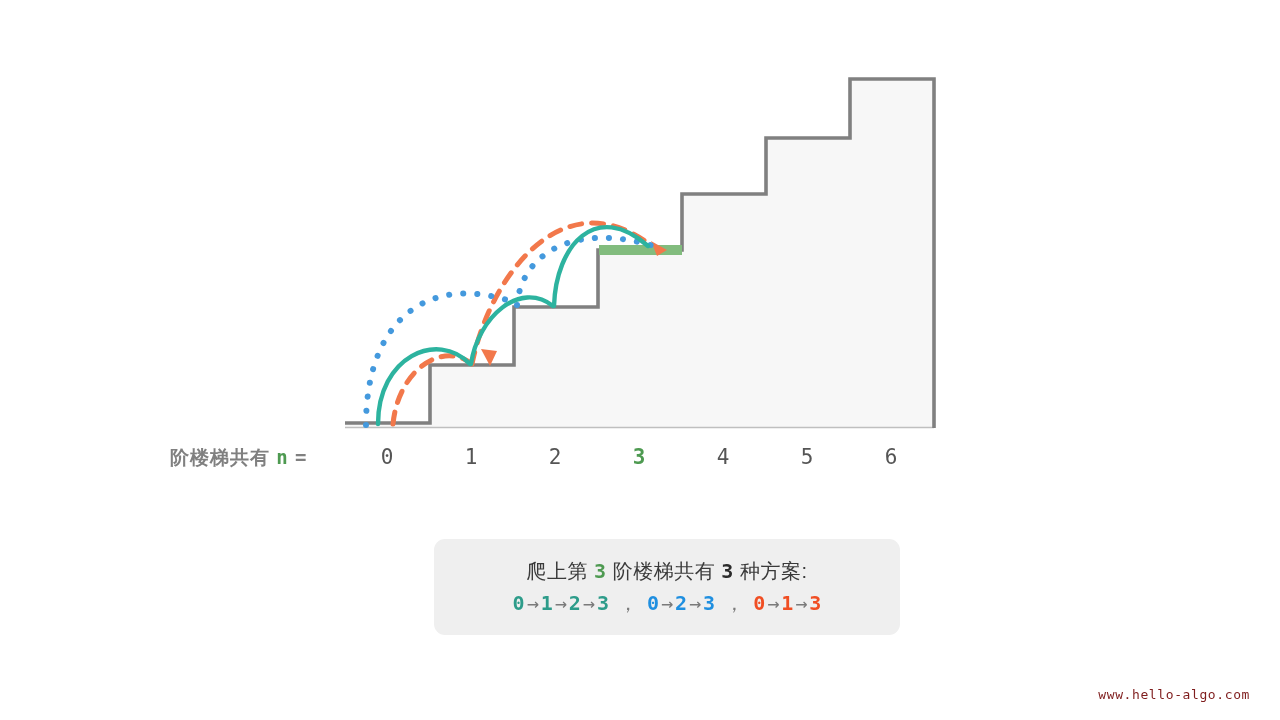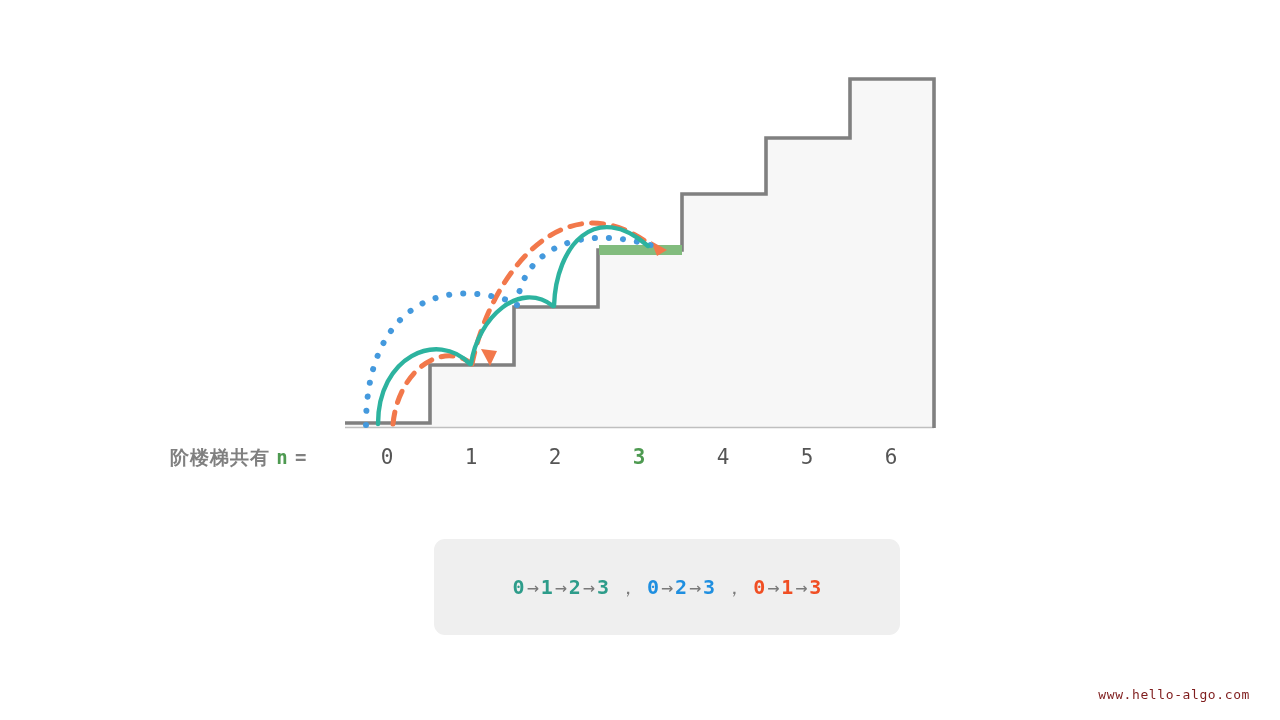--- a/index.html
+++ b/index.html
@@ -130,20 +130,27 @@
   <div class="tick" style="left:387px">0</div>
   <div class="tick" style="left:471px">1</div>
   <div class="tick" style="left:555px">2</div>
   <div class="tick hl" style="left:639px">3</div>
   <div class="tick" style="left:723px">4</div>
   <div class="tick" style="left:807px">5</div>
   <div class="tick" style="left:891px">6</div>
 </div>
 
 <div class="caption-box">
+  <div class="cap-line1">
+    <span>爬上第</span>
+    <span class="n-green">3</span>
+    <span>阶楼梯共有</span>
+    <span class="n-dark">3</span>
+    <span>种方案:</span>
+  </div>
 
   <div class="cap-line2">
 
     <span style="color:#2D9C8A">0</span>
     <span class="arrow">→</span>
     <span style="color:#2D9C8A">1</span>
     <span class="arrow">→</span>
     <span style="color:#2D9C8A">2</span>
     <span class="arrow">→</span>
     <span style="color:#2D9C8A">3</span>

